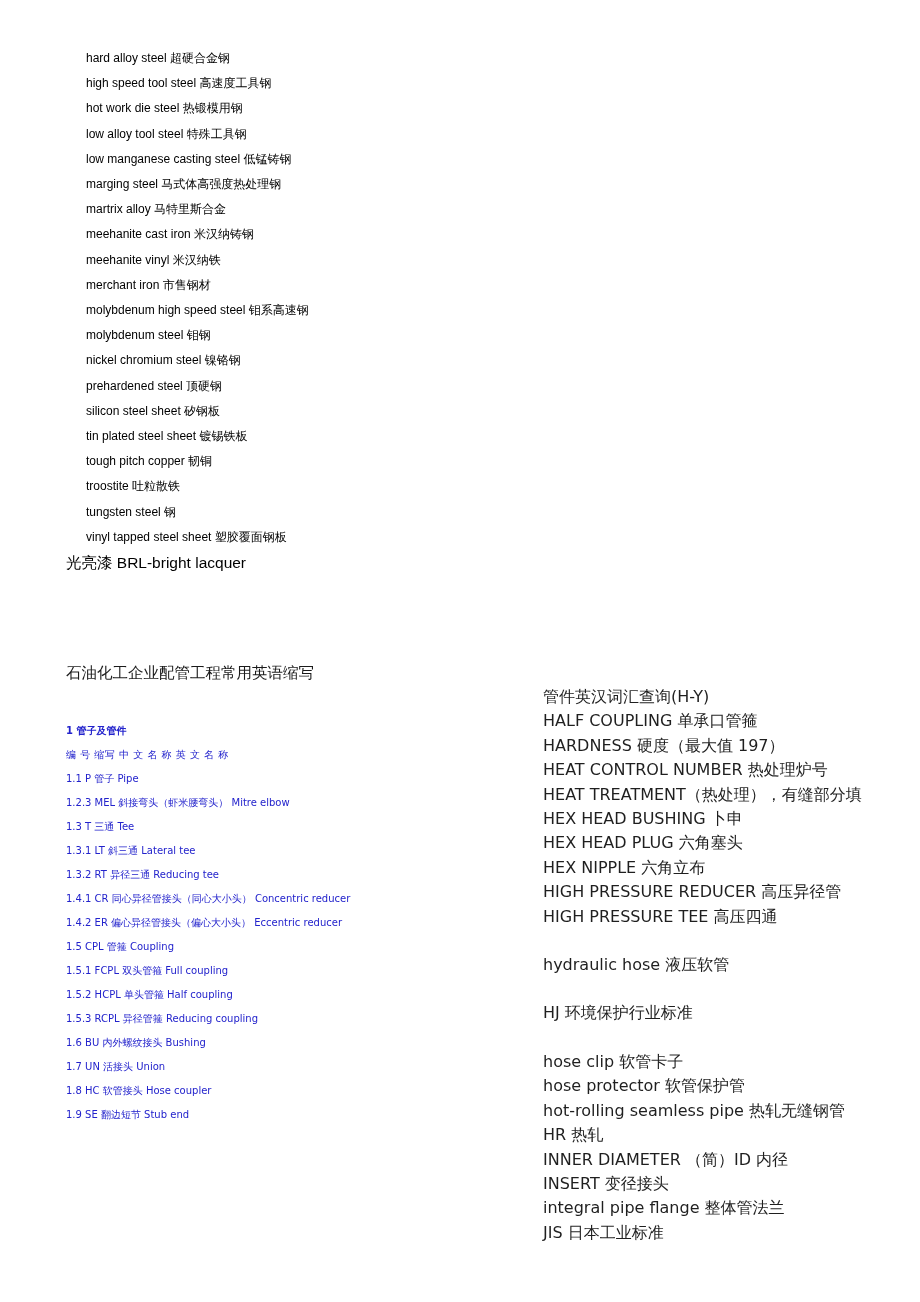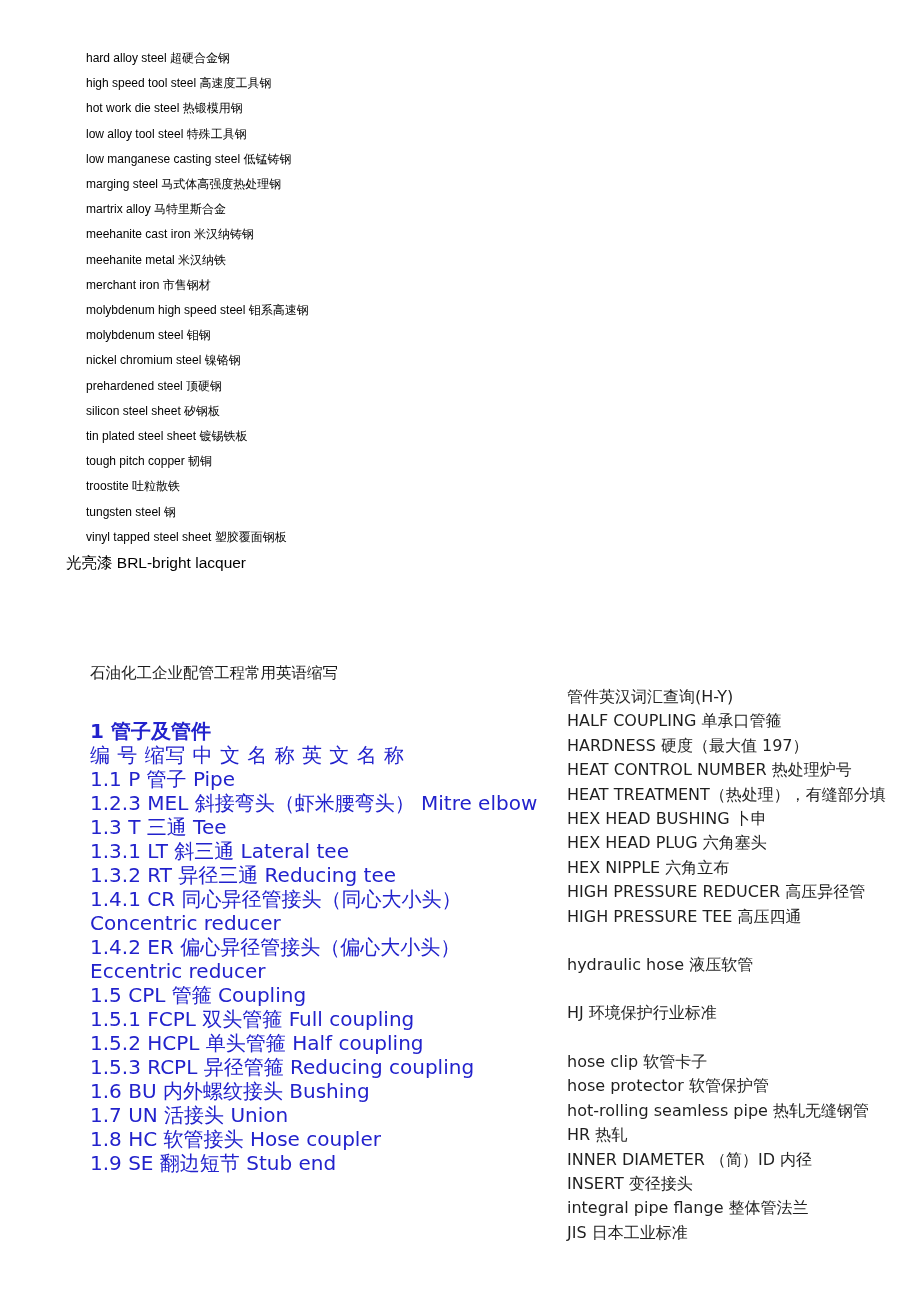--- a/index.html
+++ b/index.html
@@ -54,21 +54,20 @@
     white-space: nowrap;
   }
 
   
   .sec-abbr {
     position: absolute;
     left: 0;
     top: 661px;
     width: 757px;
     height: 620px;
-    margin-left: 24px;
   }
 
   .col-left {
     position: absolute;
     left: 66px;
     top: 0;
     width: 455px;
   }
   .col-right {
     position: absolute;
@@ -83,21 +82,21 @@
     line-height: 24px;
     color: #1a1a1a;
     margin: 0 0 0 0;
     white-space: nowrap;
   }
   .spacer-2 { height: 34px; }
 
   .blue-block {
     color: #2222cc;
     font-family: "DejaVu Sans", sans-serif;
-    font-size: 20px;
+    font-size: 10px;
     line-height: 24px;
   }
   .blue-block .bl {
     margin: 0;
     padding: 0;
     color: #2222cc;
   }
   .blue-block .bl.heading {
     font-weight: bold;
   }
@@ -126,21 +125,21 @@
   <div class="sec-metal">
     <ul class="metal-list">
         <li>hard alloy steel 超硬合金钢</li>
         <li>high speed tool steel 高速度工具钢</li>
         <li>hot work die steel 热锻模用钢</li>
         <li>low alloy tool steel 特殊工具钢</li>
         <li>low manganese casting steel 低锰铸钢</li>
         <li>marging steel 马式体高强度热处理钢</li>
         <li>martrix alloy 马特里斯合金</li>
         <li>meehanite cast iron 米汉纳铸钢</li>
-        <li>meehanite metal 米汉纳铁</li>
+        <li>meehanite vinyl 米汉纳铁</li>
         <li>merchant iron 市售钢材</li>
         <li>molybdenum high speed steel 钼系高速钢</li>
         <li>molybdenum steel 钼钢</li>
         <li>nickel chromium steel 镍铬钢</li>
         <li>prehardened steel 顶硬钢</li>
         <li>silicon steel sheet 矽钢板</li>
         <li>tin plated steel sheet 镀锡铁板</li>
         <li>tough pitch copper 韧铜</li>
         <li>troostite 吐粒散铁</li>
         <li>tungsten steel 钢</li>

